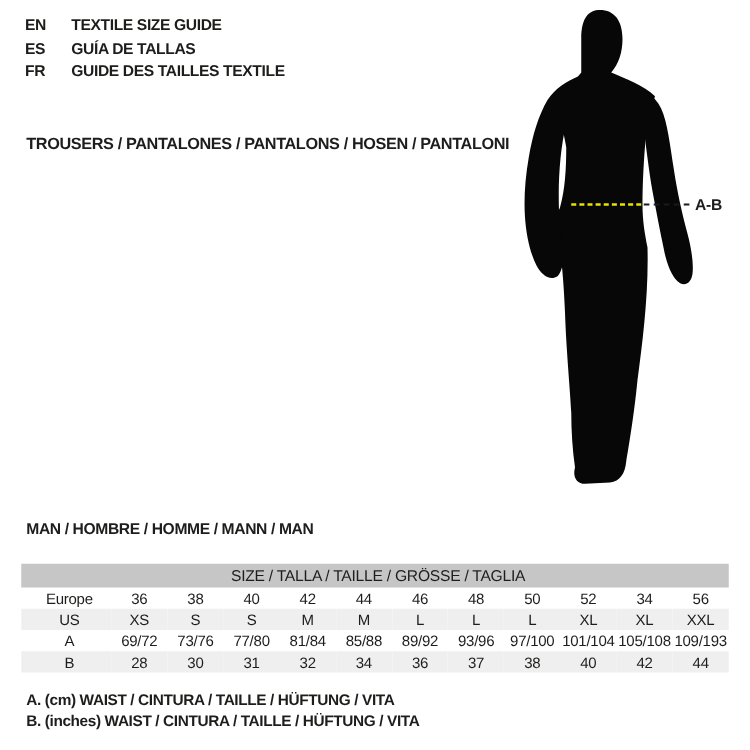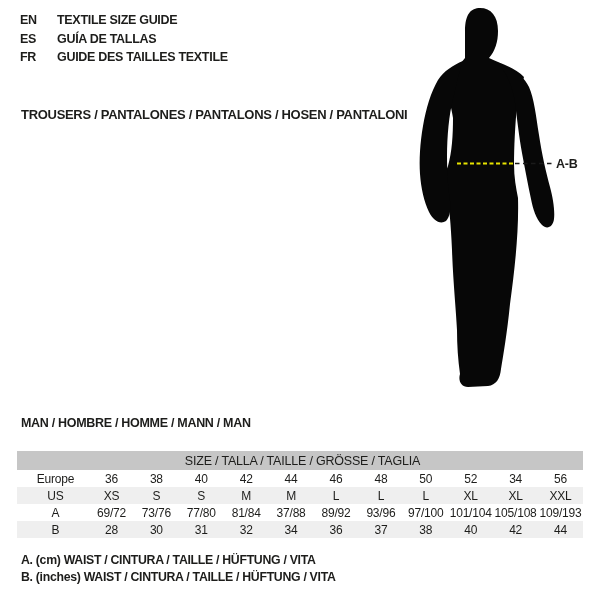--- a/index.html
+++ b/index.html
@@ -159,21 +159,21 @@
           <td>XL</td>
           <td>XL</td>
           <td>XXL</td>
         </tr>
         <tr>
           <td class="row-label">A</td>
           <td>69/72</td>
           <td>73/76</td>
           <td>77/80</td>
           <td>81/84</td>
-          <td>37/88</td>
+          <td>85/88</td>
           <td>89/92</td>
           <td>93/96</td>
           <td>97/100</td>
           <td>101/104</td>
           <td>105/108</td>
           <td>109/193</td>
         </tr>
         <tr>
           <td class="row-label">B</td>
           <td>28</td>

